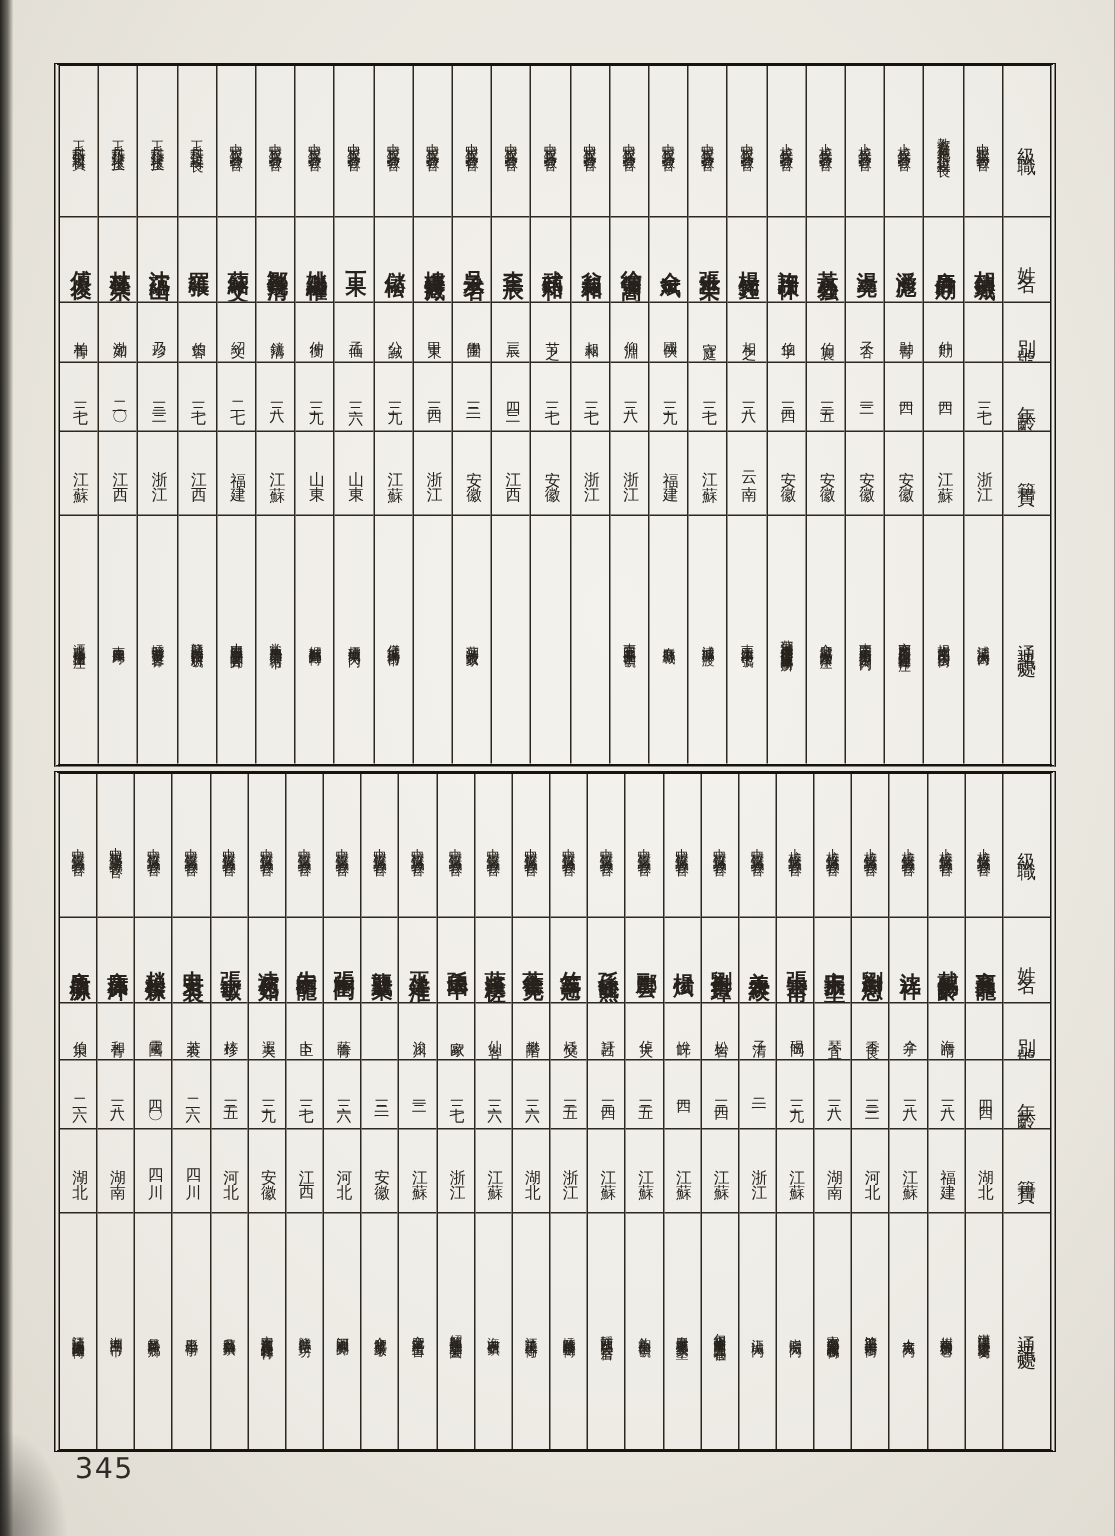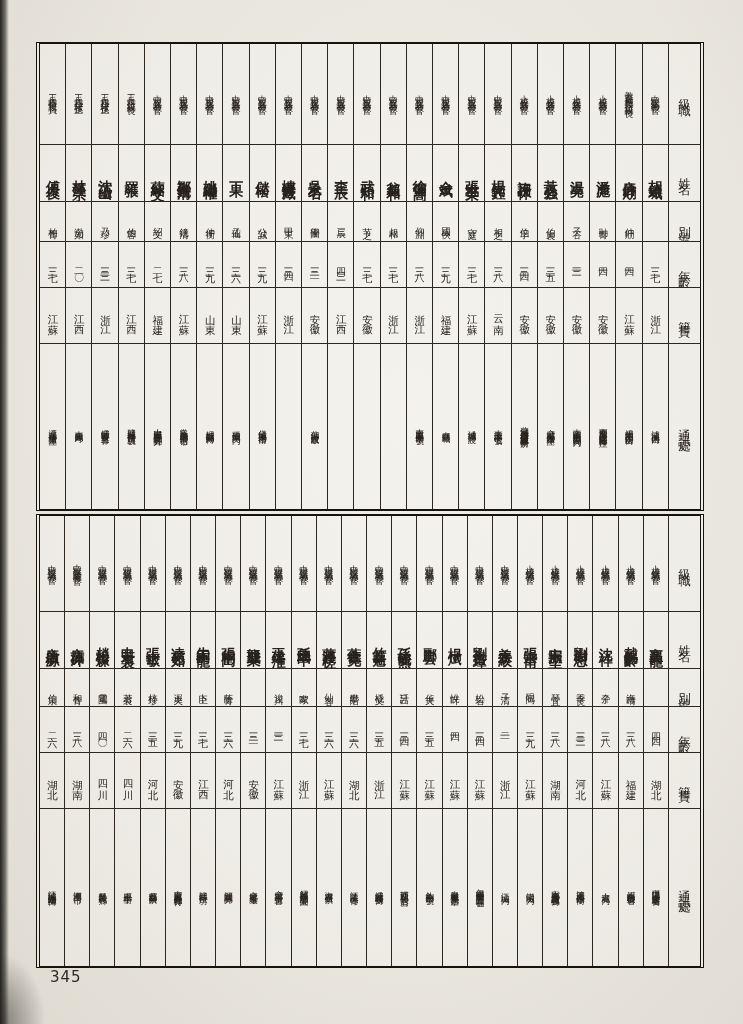--- a/index.html
+++ b/index.html
@@ -58,21 +58,21 @@
   .r-alias .vtext{font-size:9.5px;letter-spacing:2px;}
   .r-age .vtext{font-size:10px;letter-spacing:5px;}
   .r-prov .vtext{font-size:10.5px;letter-spacing:10px;}
   .r-addr .vtext{font-size:8.5px;letter-spacing:1px;}
   .head-cell .vtext{
     font-size:12.5px !important;letter-spacing:5px !important;
     font-weight:normal !important;
   }
   .page-num{
     position:absolute;left:50px;top:968px;
-    font-size:15px;color:#2e2b26;letter-spacing:1px;
+    font-size:19px;color:#2e2b26;letter-spacing:1px;
     font-family:"DejaVu Sans","Liberation Sans",sans-serif;
   }
 </style>
 </head>
 <body>
 
 <div class="page">
   <div class="spine-shadow"></div>
   <div class="corner-smudge"></div>
 

